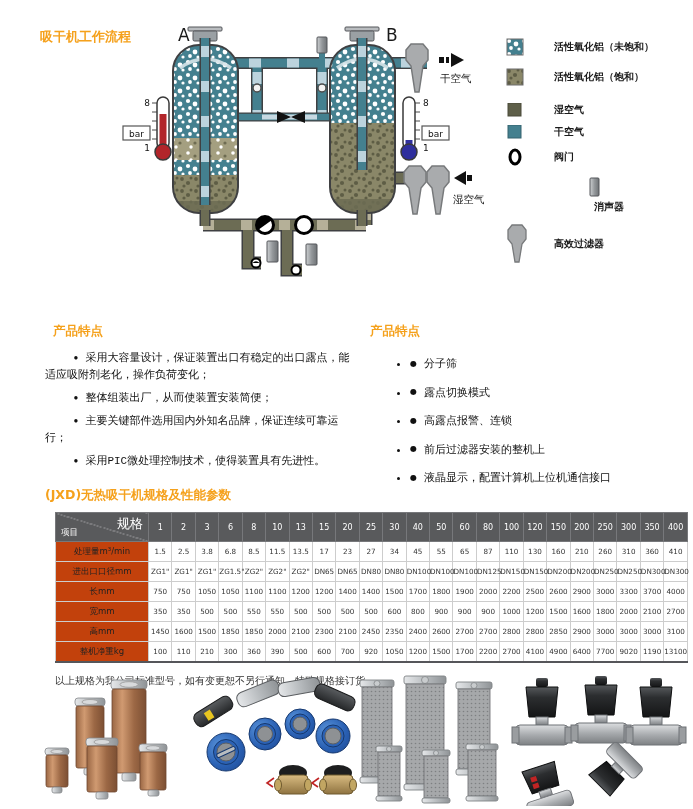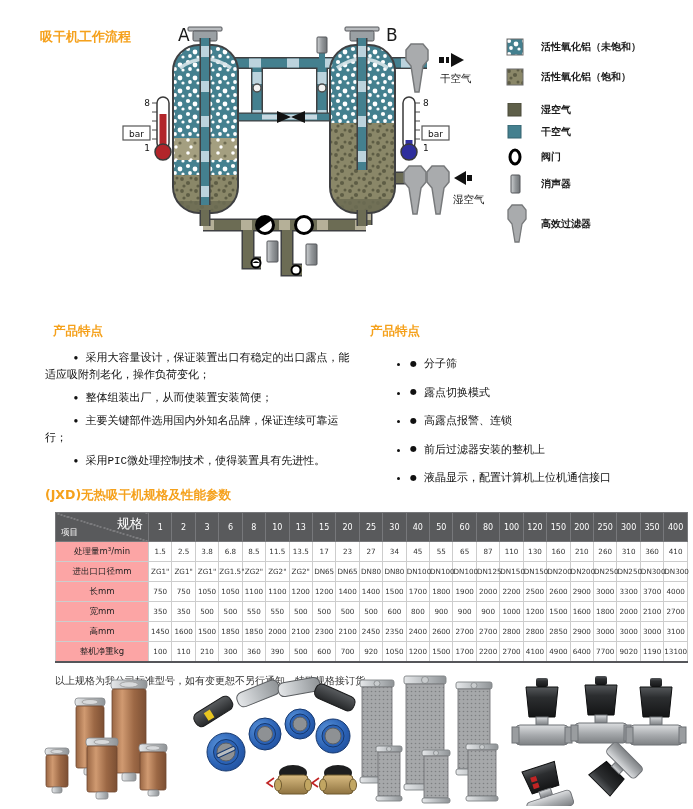--- a/index.html
+++ b/index.html
@@ -5,42 +5,42 @@
   html,body{margin:0;padding:0;background:#fff;}
   body{width:693px;height:809px;position:relative;font-family:"DejaVu Sans","Liberation Sans",sans-serif;color:#222;overflow:hidden;}
   .accent{color:#F5A11C;font-weight:bold;}
   
   .sec-process{position:absolute;left:0;top:18px;width:693px;height:300px;padding-left:13px;}
   .proc-title{position:absolute;left:40px;top:10px;font-size:13px;}
   .diagram{position:absolute;left:95px;top:2px;}
   .legend{position:absolute;left:506px;top:20px;width:184px;}
   .lg-row{display:flex;align-items:center;}
   .lg-ic{width:26px;display:flex;justify-content:flex-start;align-items:center;flex:0 0 26px;}
-  .lg-label{font-size:10px;font-weight:bold;color:#1a1a1a;margin-left:9px;white-space:nowrap;}
+  .lg-label{font-size:10px;font-weight:bold;color:#1a1a1a;margin-left:22px;white-space:nowrap;}
   .r1{margin-bottom:12px;} .r2{margin-bottom:17px;} .r3{margin-bottom:8px;}
-  .r4{margin-bottom:9px;} .r5{margin-bottom:8px;} .r6{margin-bottom:10px;}
+  .r4{margin-bottom:9px;} .r5{margin-bottom:8px;} .r6{margin-bottom:10px;flex-direction:column;}
   
   .sec-features{position:absolute;left:45px;top:323px;width:648px;height:160px;}
   .feat-col-l{position:absolute;left:0;top:0;width:315px;}
   .feat-col-r{position:absolute;left:323px;top:0;width:325px;}
   .feat-title{font-size:12.5px;margin:0 0 10px 8px;}
   .feat-col-r .feat-title{margin-left:2px;}
   .feat-l p{font-size:11px;line-height:1.55;color:#111;margin:0 0 6px 0;text-indent:2.6em;}
   .feat-r ul,.feat-l{margin:0;padding:0;list-style:none;font-family:Liberation Mono, monospace;}
   .feat-r li{font-size:11px;color:#111;margin:0 0 13.5px 2px;white-space:nowrap;}
   .blt{font-size:8px;vertical-align:1.5px;margin-right:7px;}
   
   .sec-specs{position:absolute;left:40px;top:487px;width:650px;}
   .spec-title{font-size:12.5px;margin:0 0 8px 5px;}
   table.spec{border-collapse:collapse;table-layout:fixed;width:633px;margin-left:15px;border-bottom:2px solid #55565A;}
   table.spec thead th{background:#595A5C;color:#fff;font-weight:normal;font-size:8px;height:28px;border:1px solid #77787B;padding:0;}
   table.spec th.corner{width:92px;position:relative;background-image:linear-gradient(to top right,#595A5C 49.4%,#9a9b9d 49.4%,#9a9b9d 50.6%,#595A5C 50.6%);}
   .corner-top{position:absolute;right:5px;top:2px;font-size:13px;}
   .corner-bot{position:absolute;left:5px;bottom:2px;font-size:8.5px;}
-  table.spec tbody th{font-size:8.5px;font-weight:normal;color:#222;border:1px solid #CDCDCD;height:19px;padding:0;background:#fca5a5;}
+  table.spec tbody th{font-size:8.5px;font-weight:normal;color:#222;border:1px solid #CDCDCD;height:19px;padding:0;background:#c2410c;}
   table.spec td{font-size:7.2px;color:#333;text-align:center;border:1px solid #CDCDCD;padding:0;background:#fff;}
   .spec-note{font-size:10px;color:#333;margin:11px 0 0 15px;}
   
   .sec-photos{position:absolute;left:0;top:672px;width:693px;height:137px;}
   .ph{position:absolute;top:4px;}
   .ph1{left:40px;} .ph2{left:190px;top:2px;} .ph3{left:354px;top:2px;} .ph4{left:504px;top:4px;}
 </style>
 </head>
 <body>
 

